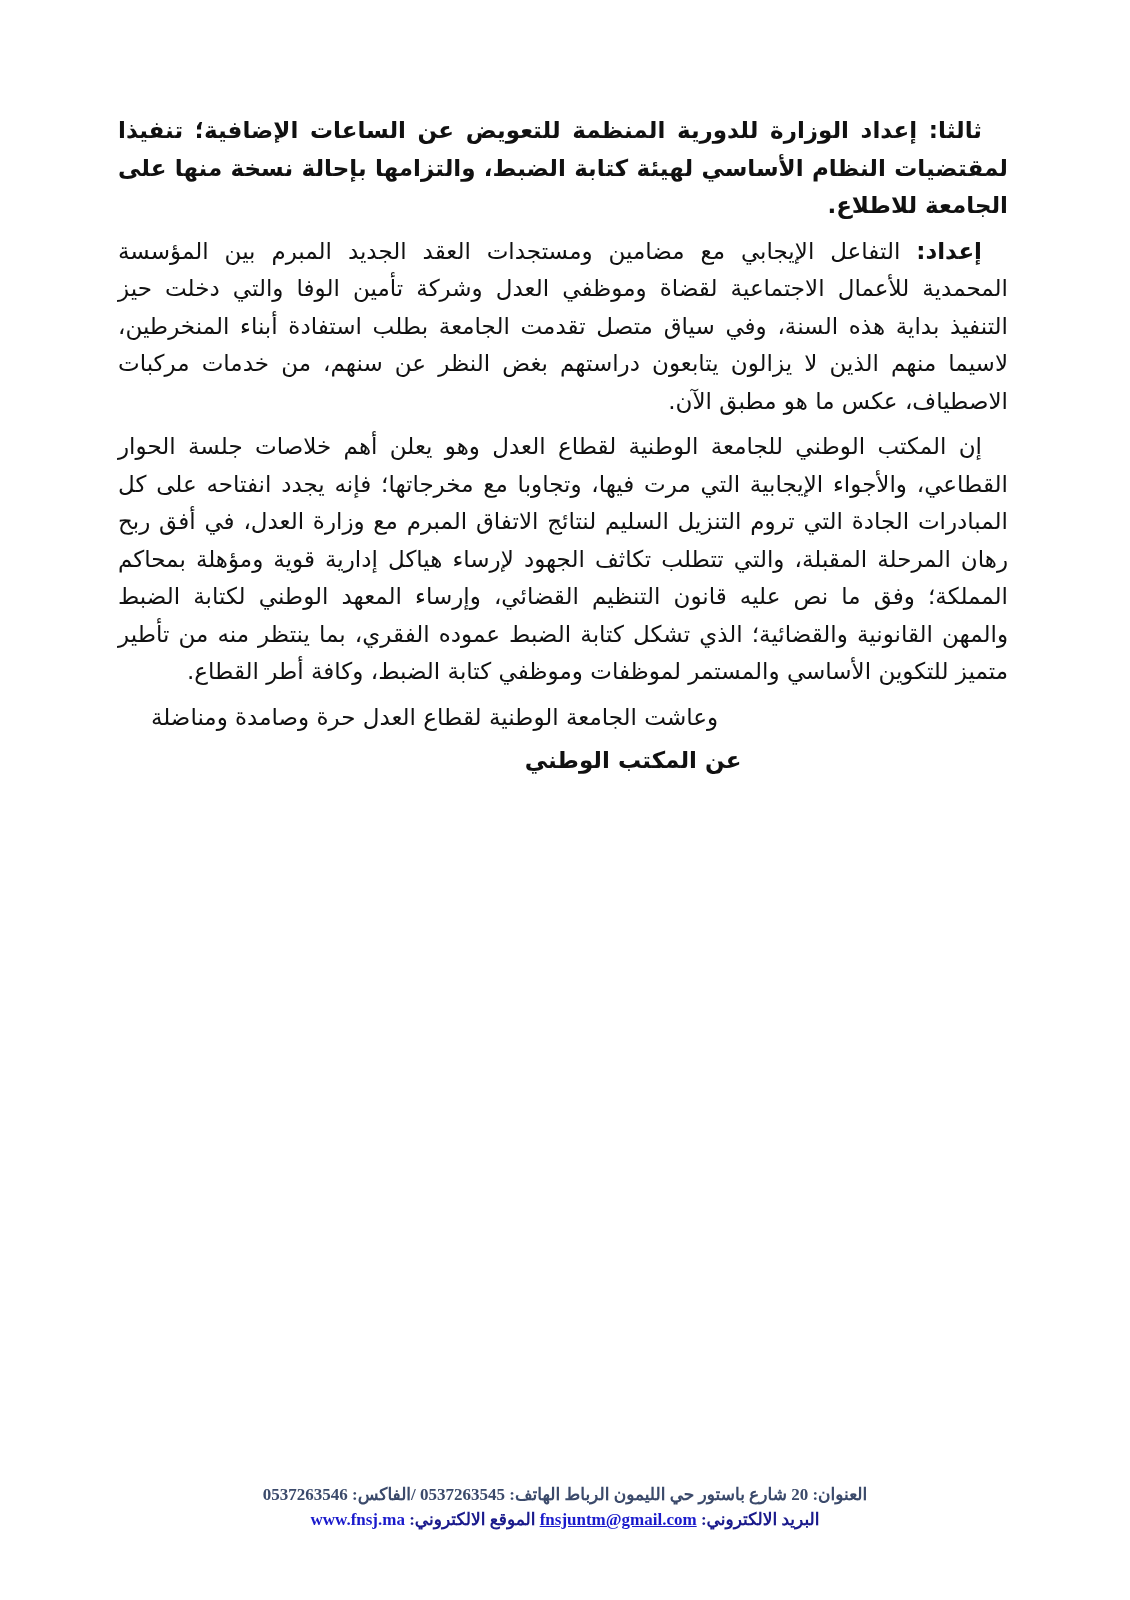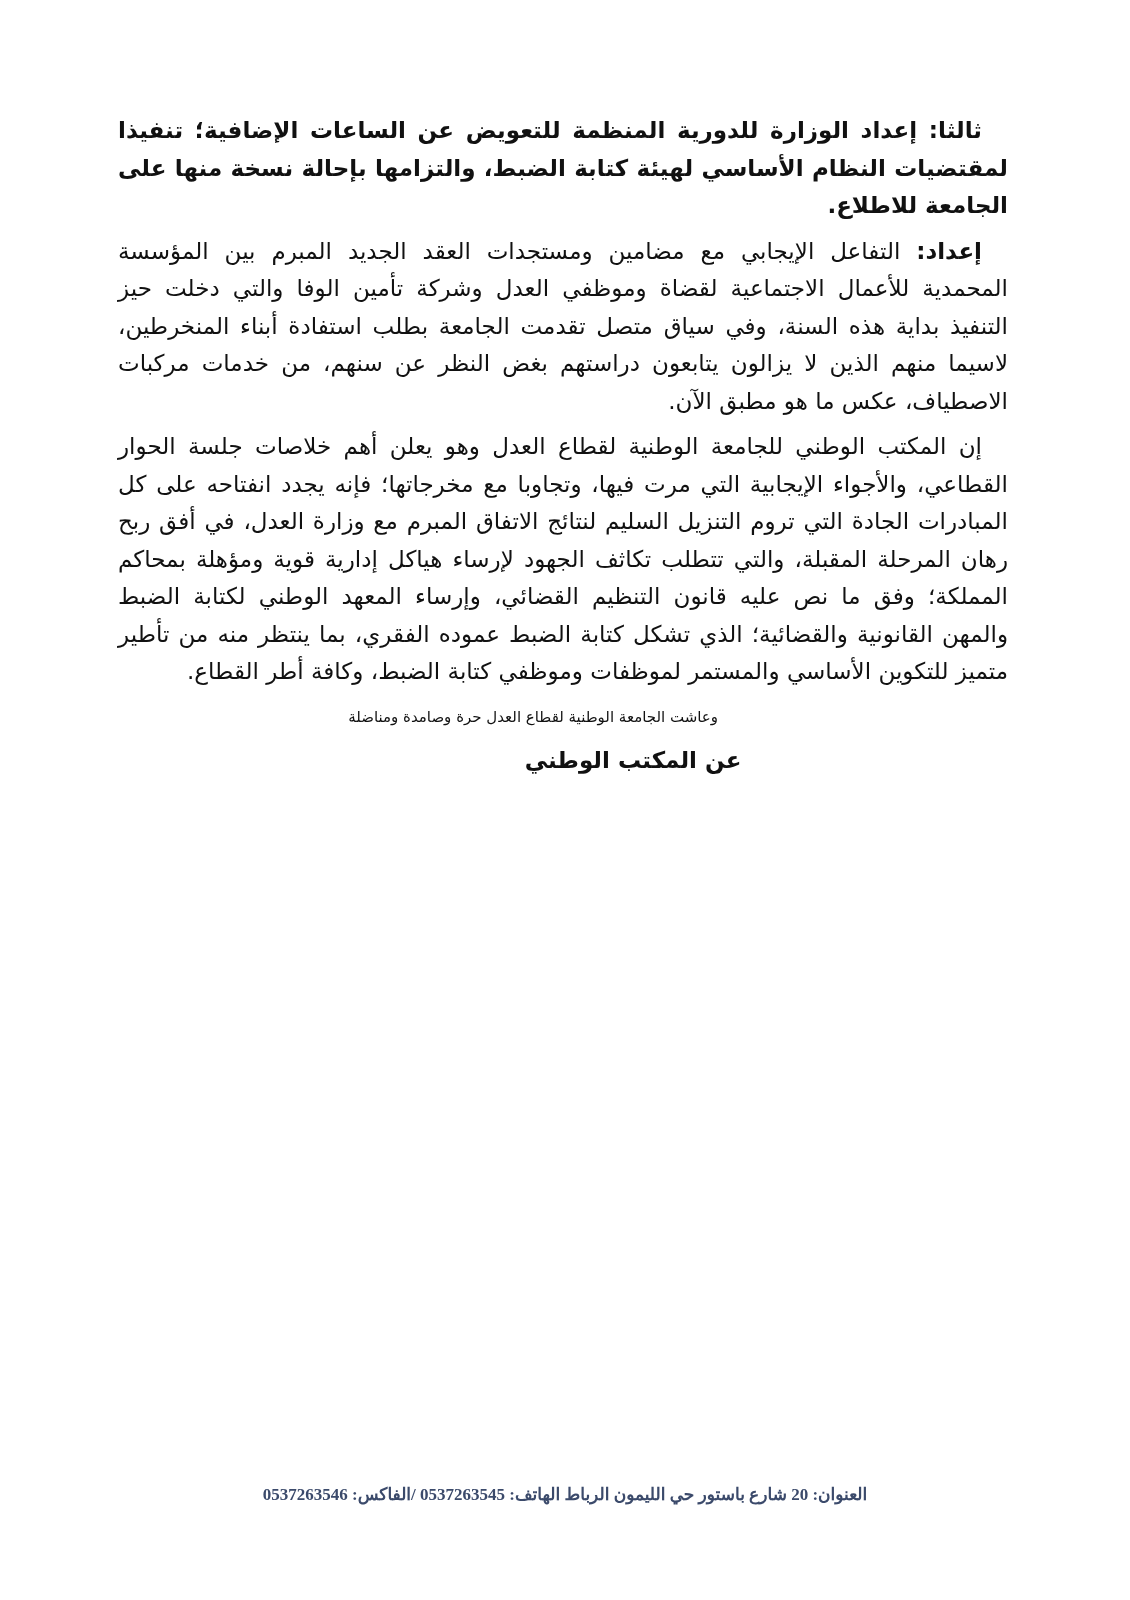--- a/index.html
+++ b/index.html
@@ -10,21 +10,21 @@
     font-family: "DejaVu Sans", "Liberation Sans", sans-serif;
     color: #111111;
   }
   .para {
     font-size: 23px; line-height: 37.5px; margin: 0 0 8px 0;
     text-indent: 26px;
   }
   .para.bold { font-weight: bold; }
   .lead { font-weight: bold; margin-top: 24px; }
   .closing {
-    font-size: 15px; line-height: 37px; margin: 6px 0 0 0;
+    font-size: 23px; line-height: 37px; margin: 6px 0 0 0;
     text-align: right; text-align-last: right; padding-right: 290px;
   }
   .signature {
     font-size: 23px; font-weight: bold; line-height: 37px;
     text-align: right; text-align-last: center;
     margin-top: 6px; padding-left: 140px;
   }
   .footer {
     position: absolute; left: 0; width: 1130px; top: 1482px;
     direction: rtl; text-align: center;
@@ -55,13 +55,19 @@
 
 <div class="footer">
   <div class="line1">
     <span>العنوان:</span>
     <span>20 شارع باستور حي الليمون الرباط</span>
     <span>الهاتف:</span>
     <span>0537263545</span>
     <span>/الفاكس:</span>
     <span>0537263546</span>
   </div>
+  <div class="line2">
+    <span>البريد الالكتروني:</span>
+    <a>fnsjuntm@gmail.com</a>
+    <span>الموقع الالكتروني:</span>
+    <span class="web">www.fnsj.ma</span>
+  </div>
 </div>
 
 </body></html>

